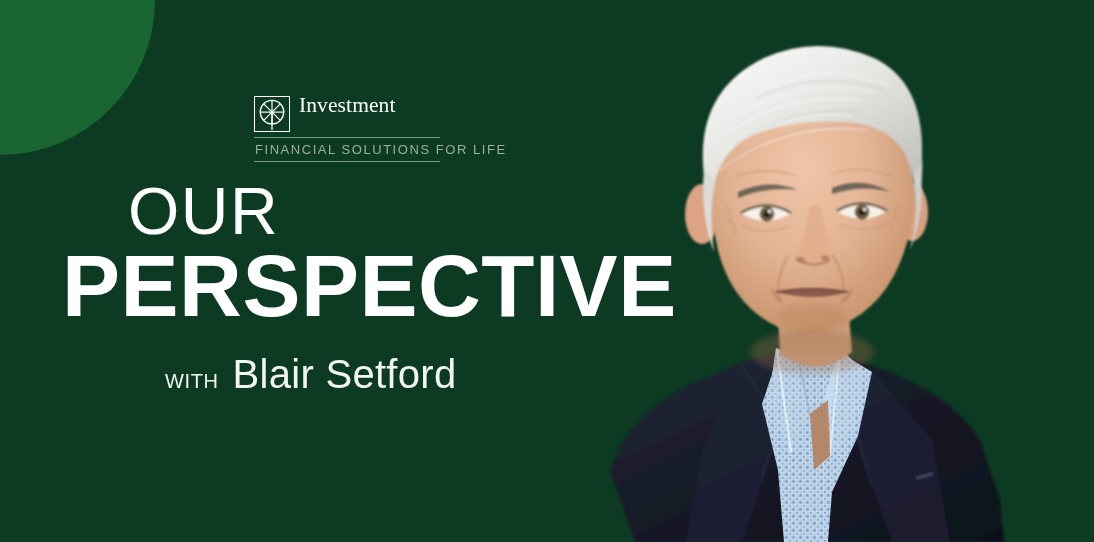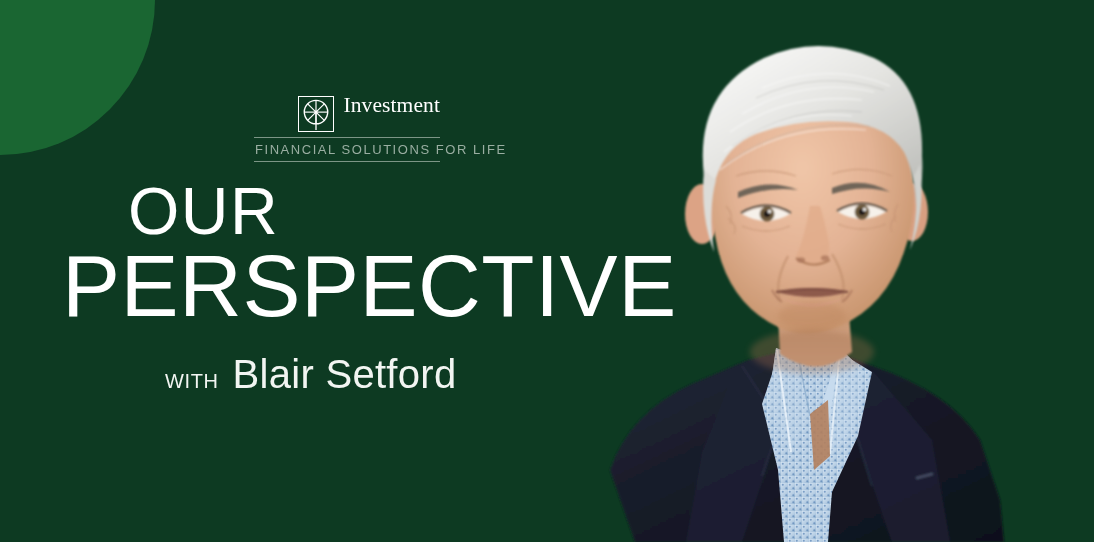--- a/index.html
+++ b/index.html
@@ -35,21 +35,20 @@
     position: absolute;
     left: 254px;
     top: 94px;
     display: flex;
     flex-direction: column;
     width: 186px;
   }
   .logo-top {
     display: flex;
     align-items: flex-start;
-    justify-content: flex-end;
   }
   .logo-mark {
     width: 36px;
     height: 36px;
     flex: 0 0 36px;
     border: 1.6px solid #ffffff;
     box-sizing: border-box;
     position: relative;
     margin-top: 2px;
   }
@@ -100,21 +99,21 @@
   .headline-our {
     font-size: 66px;
     line-height: 70px;
     font-weight: 300;
     letter-spacing: 1.5px;
     padding-left: 66px;
   }
   .headline-perspective {
     font-size: 87px;
     line-height: 88px;
-    font-weight: 400;
+    font-weight: 700;
     letter-spacing: 0.5px;
     margin-top: -4px;
   }
 
   
   .subtitle {
     position: absolute;
     left: 165px;
     top: 352px;
     color: #f2f5f2;

